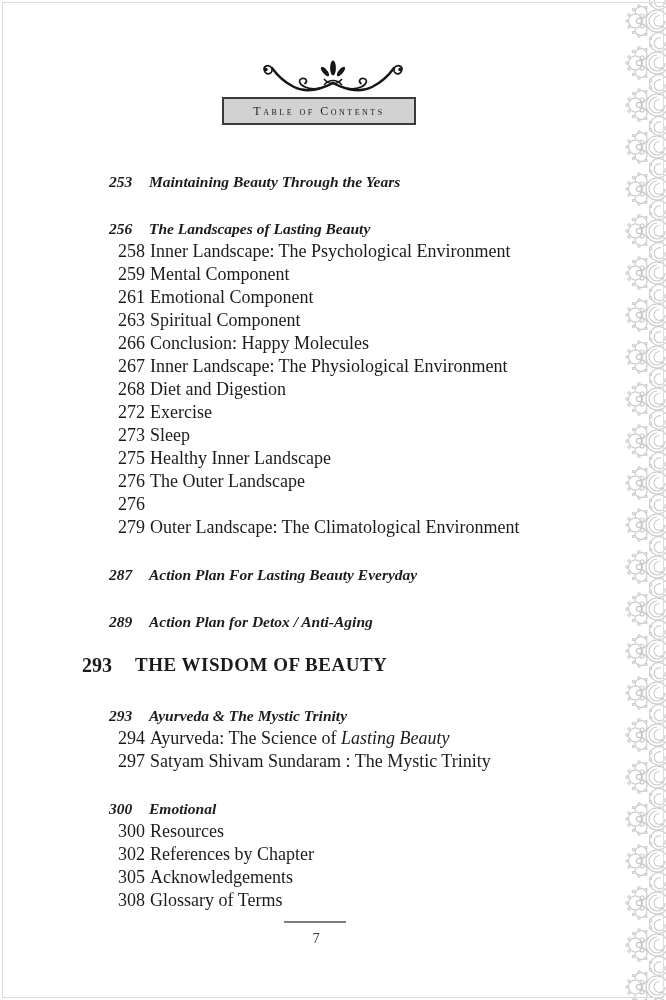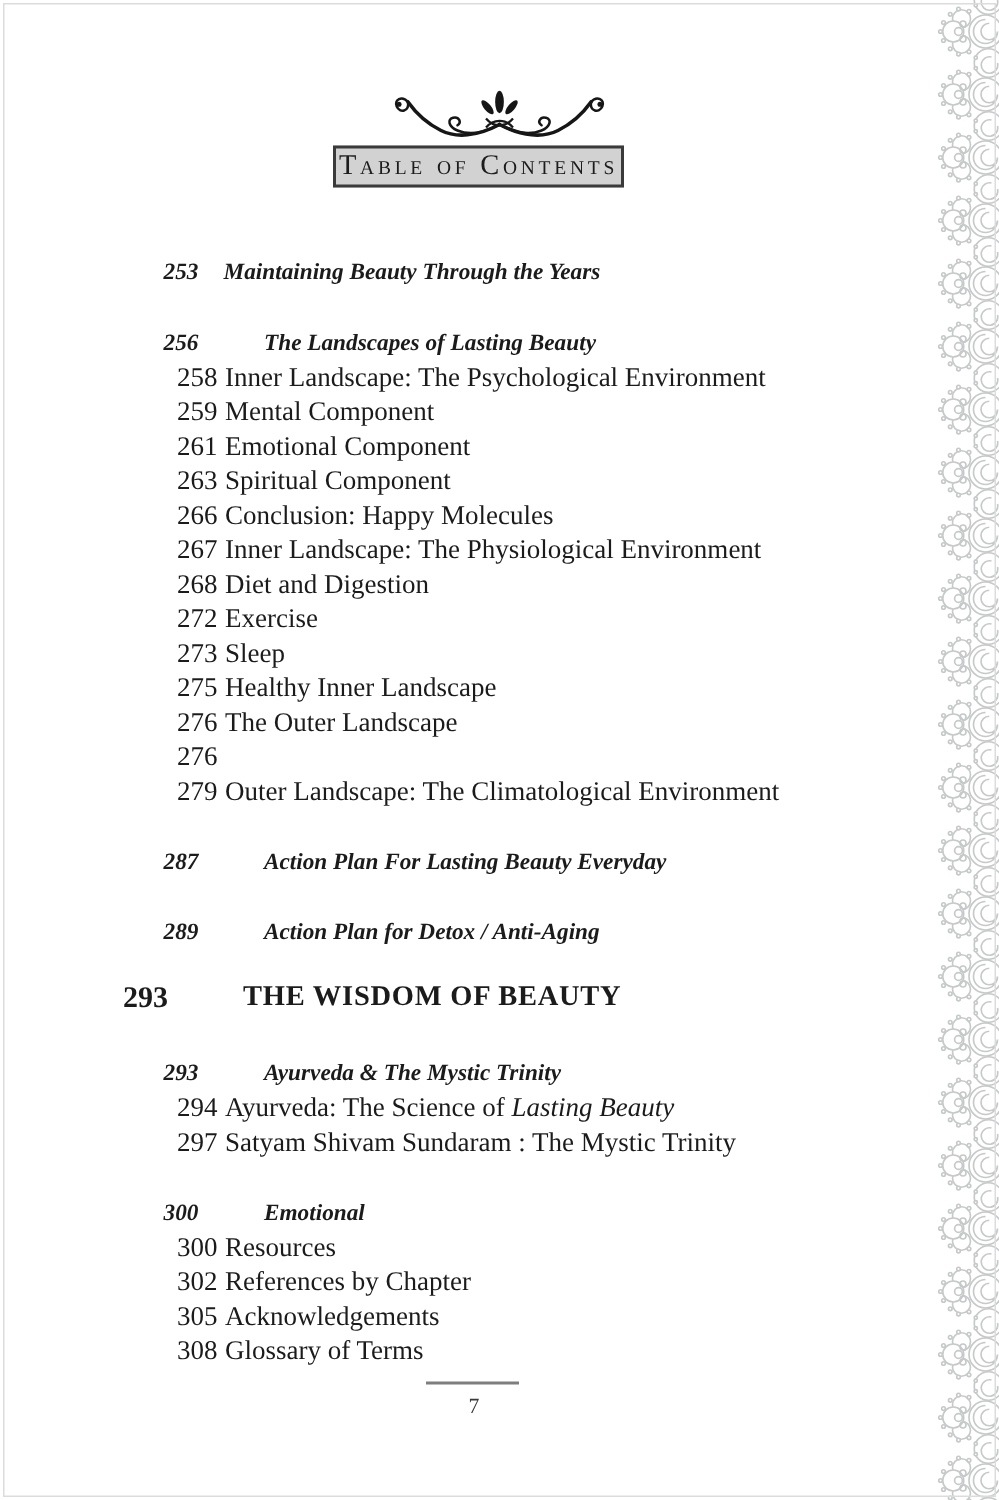--- a/index.html
+++ b/index.html
@@ -24,39 +24,39 @@
   }
   .toc-box{
     position:absolute;left:222px;top:97px;width:194px;height:28px;
     background:#d2d2d2;
     border:2px solid #3a3a3a;
     box-sizing:border-box;
     display:flex;align-items:center;justify-content:center;
   }
   .toc-box-label{
     font-variant:small-caps;
-    font-size:19px;
+    font-size:12px;
     letter-spacing:2.5px;
     color:#1c1c1c;
     white-space:nowrap;
   }
   .toc-list{
     position:absolute;left:0;top:170px;width:620px;
   }
   .row{display:flex;height:23px;line-height:23px;}
   .row .num{flex:none;}
   .row .title{white-space:nowrap;}
   .l1{padding-left:82px;font-weight:bold;font-style:italic;font-size:15.5px;margin-left:27px;}
   .l1 .num{width:40px;}
   .l2{padding-left:118px;font-size:18px;}
   .l2 .num{width:32px;}
   .big{padding-left:82px;font-weight:bold;font-style:normal;height:30px;line-height:30px;}
   .big .num{width:53px;font-size:20px;}
   .big .title{font-size:19px;letter-spacing:0.5px;}
-  .gap{margin-top:24px;gap:27px;}
+  .gap{margin-top:24px;}
   .big.gap{margin-top:17px;}
   .footer-rule{
     position:absolute;left:284px;top:921px;width:62px;height:0;
     border-top:2px solid #7e7e7e;
   }
   .page-number{
     position:absolute;left:0;top:930px;width:632px;
     text-align:center;
     font-size:14.5px;color:#3a3a3a;
   }

